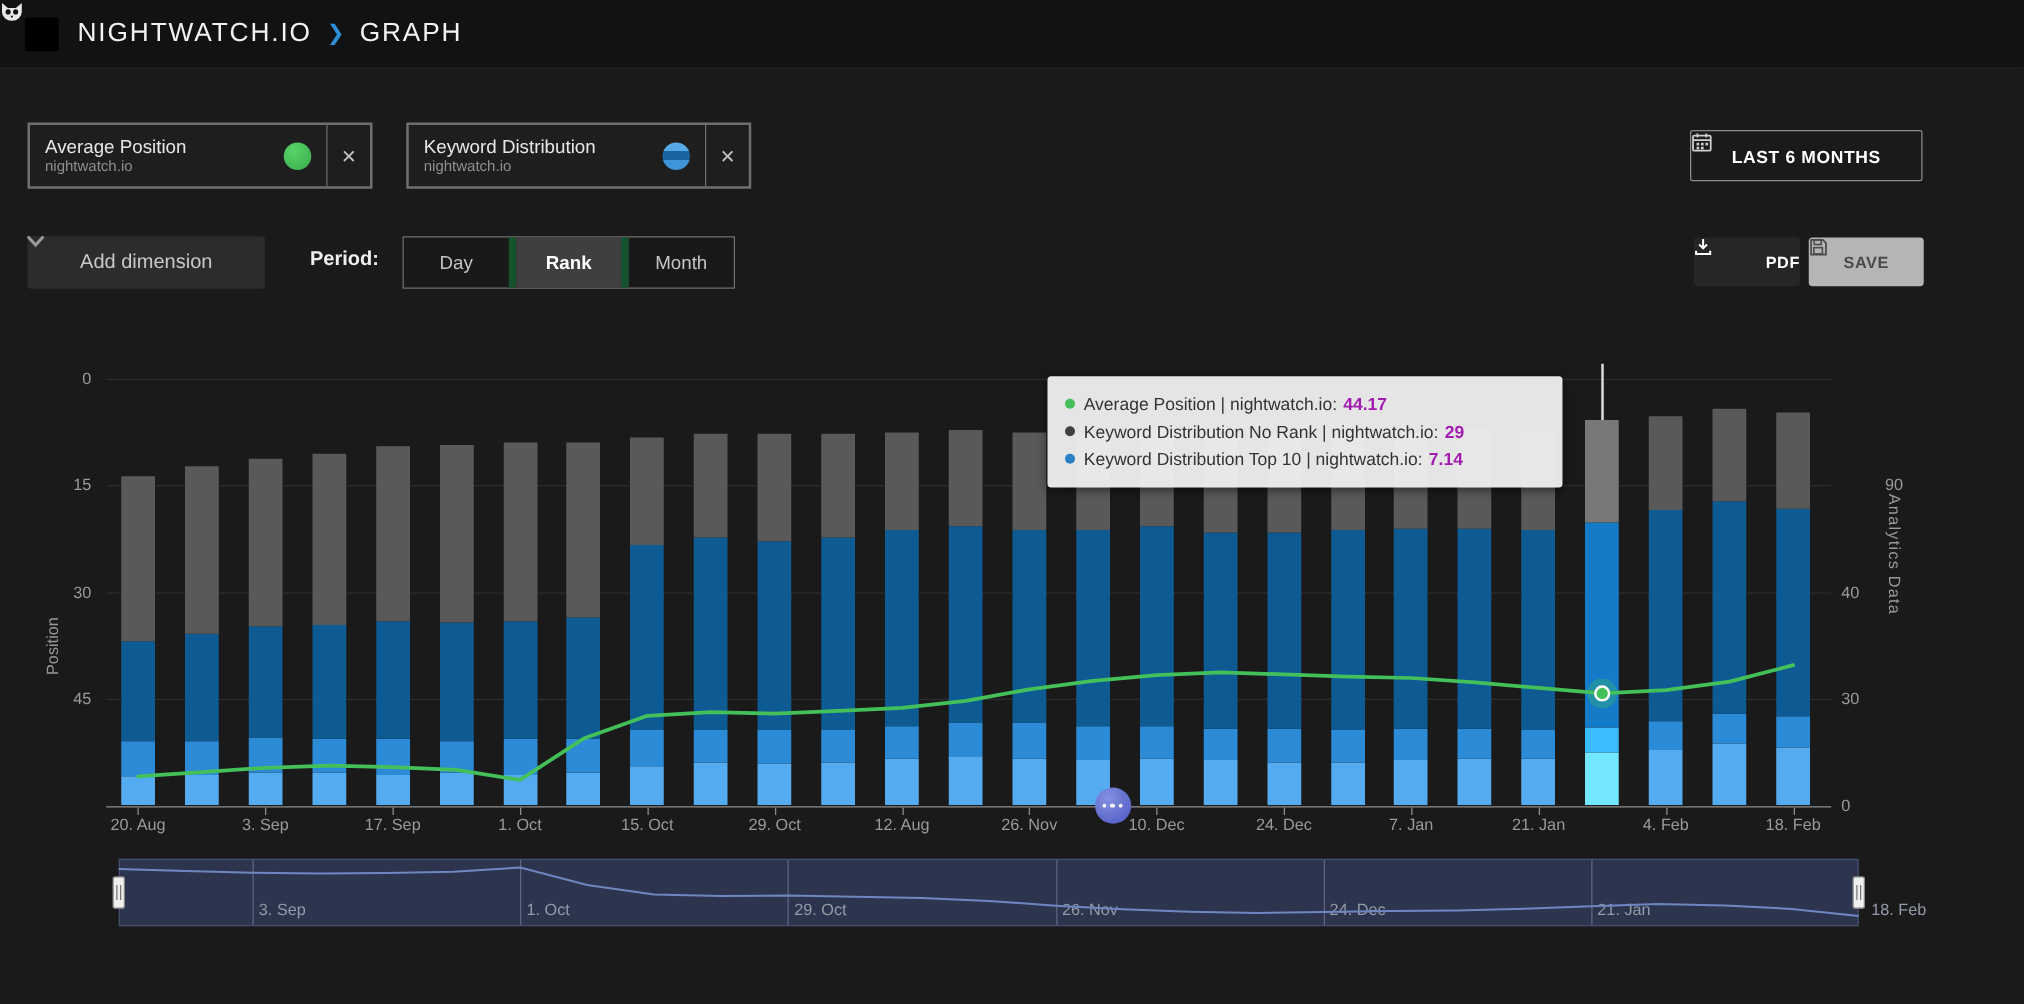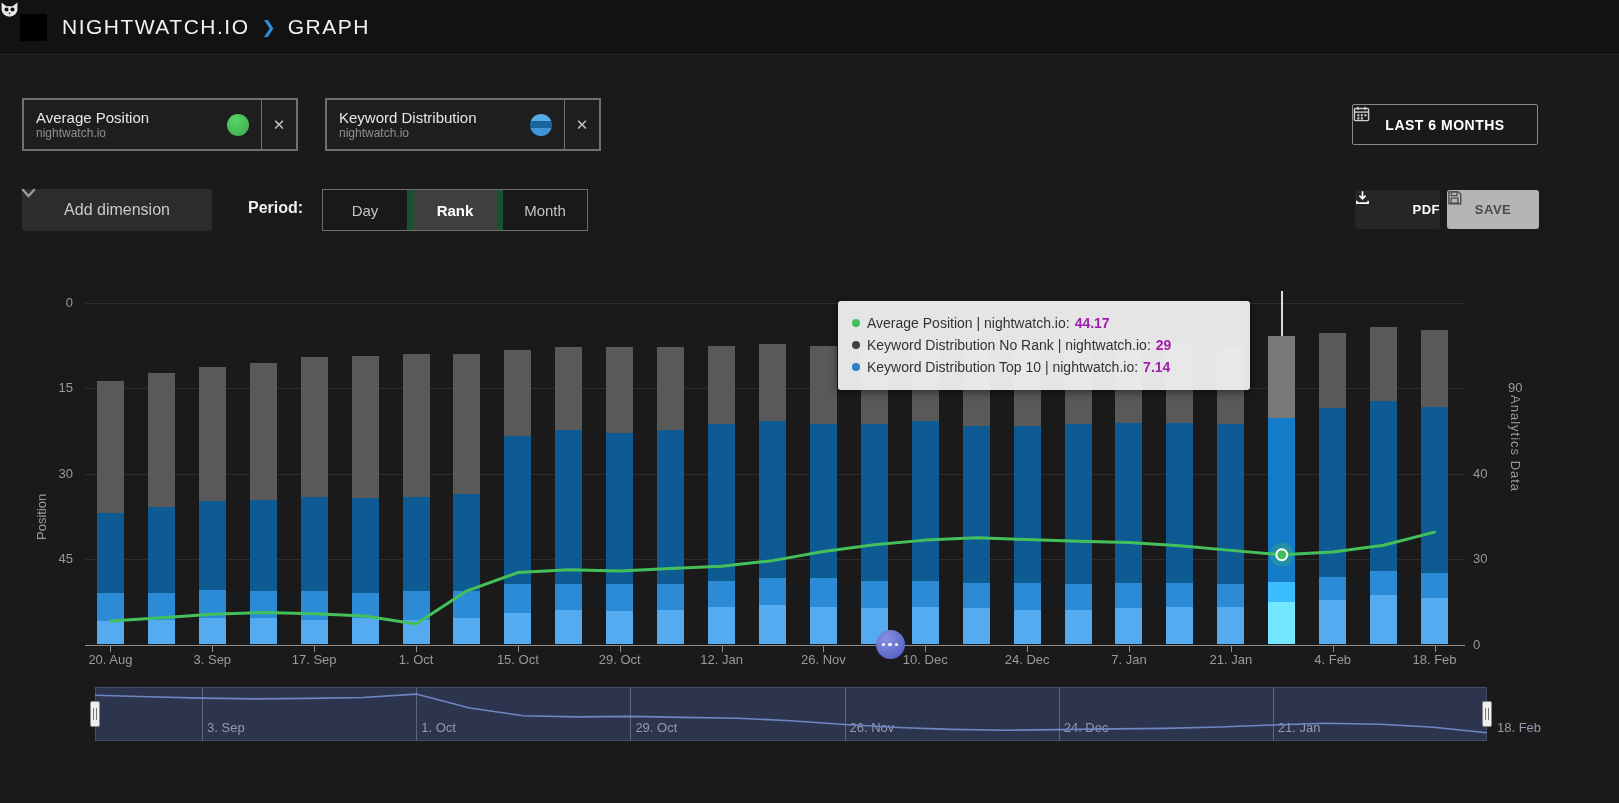--- a/index.html
+++ b/index.html
@@ -272,21 +272,21 @@
     <div class="xlab" style="left: 177.315px; top: 652px;">3. Sep</div>
     <div class="tickmark" style="left: 314.167px; top: 646px;"></div>
     <div class="xlab" style="left: 279.167px; top: 652px;">17. Sep</div>
     <div class="tickmark" style="left: 416.019px; top: 646px;"></div>
     <div class="xlab" style="left: 381.019px; top: 652px;">1. Oct</div>
     <div class="tickmark" style="left: 517.87px; top: 646px;"></div>
     <div class="xlab" style="left: 482.87px; top: 652px;">15. Oct</div>
     <div class="tickmark" style="left: 619.722px; top: 646px;"></div>
     <div class="xlab" style="left: 584.722px; top: 652px;">29. Oct</div>
     <div class="tickmark" style="left: 721.574px; top: 646px;"></div>
-    <div class="xlab" style="left: 686.574px; top: 652px;">12. Jan</div>
+    <div class="xlab" style="left: 686.574px; top: 652px;">12. Aug</div>
     <div class="tickmark" style="left: 823.426px; top: 646px;"></div>
     <div class="xlab" style="left: 788.426px; top: 652px;">26. Nov</div>
     <div class="tickmark" style="left: 925.278px; top: 646px;"></div>
     <div class="xlab" style="left: 890.278px; top: 652px;">10. Dec</div>
     <div class="tickmark" style="left: 1027.13px; top: 646px;"></div>
     <div class="xlab" style="left: 992.13px; top: 652px;">24. Dec</div>
     <div class="tickmark" style="left: 1128.98px; top: 646px;"></div>
     <div class="xlab" style="left: 1093.98px; top: 652px;">7. Jan</div>
     <div class="tickmark" style="left: 1230.83px; top: 646px;"></div>
     <div class="xlab" style="left: 1195.83px; top: 652px;">21. Jan</div>

